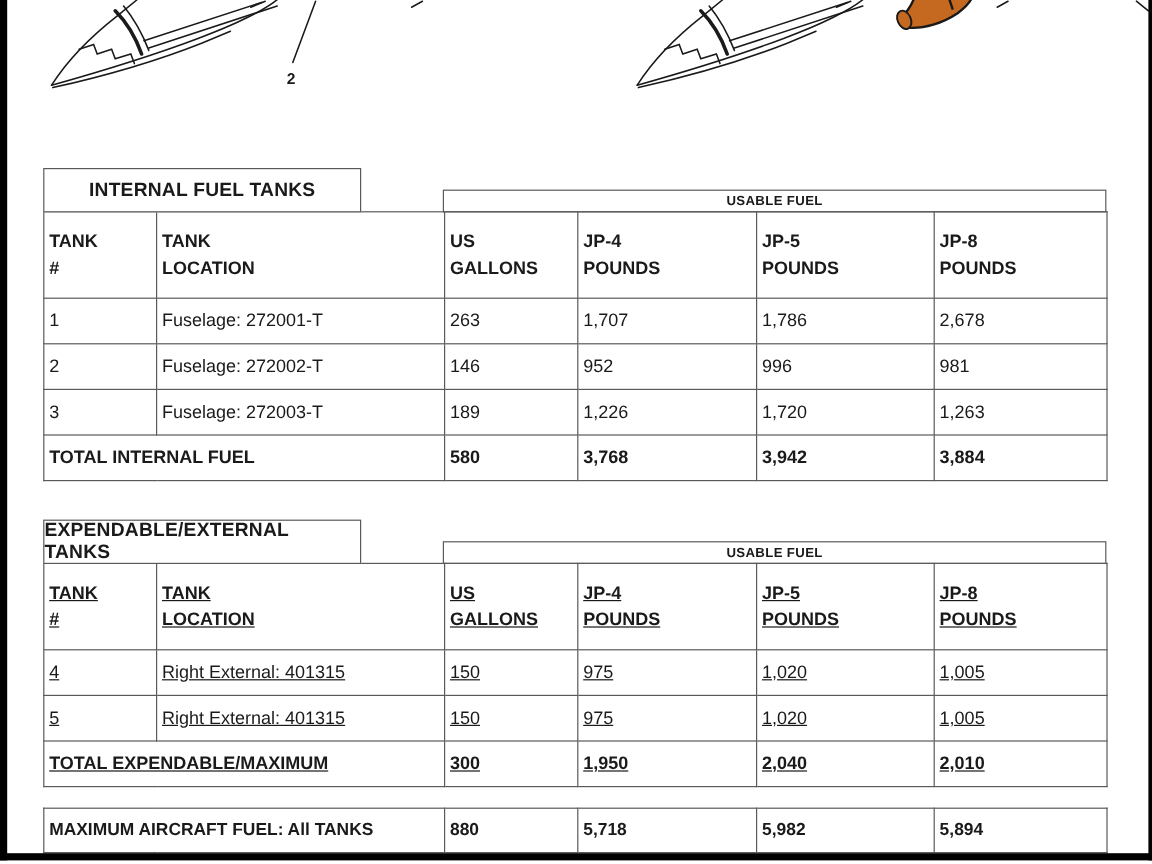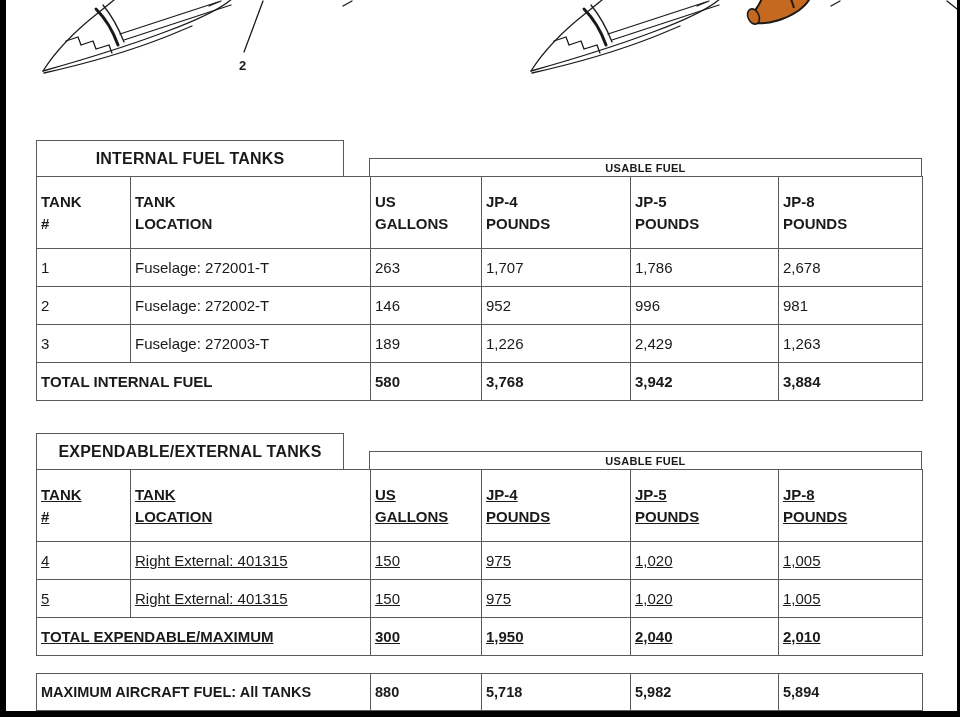--- a/index.html
+++ b/index.html
@@ -12,21 +12,21 @@
   .bar-left{position:absolute;left:0;top:0;width:6px;height:717px;background:#000;}
   .bar-right{position:absolute;right:0;top:0;width:3px;height:717px;background:#000;}
   .bar-bottom{position:absolute;left:0;top:711px;width:960px;height:6px;background:#000;}
 
   .art-band{position:absolute;left:0;top:0;width:960px;height:136px;overflow:hidden;}
 
   
   .fuel-table{position:absolute;left:36px;width:886px;}
   .tbl-head{position:relative;height:37px;}
   .title-box{
-    position:absolute;left:0;top:0;width:308px;height:37px;border:1px solid #5a5a5a;
+    position:absolute;left:0;top:0;width:265px;height:37px;border:1px solid #5a5a5a;
     background:#fff;display:flex;align-items:center;justify-content:center;
     font-size:16px;font-weight:bold;letter-spacing:.2px;z-index:2;
   }
   .usable-box{
     position:absolute;left:333px;right:0;bottom:0;height:19px;border:1px solid #5a5a5a;
     display:flex;align-items:center;justify-content:center;
     font-size:11px;font-weight:bold;letter-spacing:.3px;
   }
   table{border-collapse:collapse;width:886px;table-layout:fixed;margin-top:-1px;}
   th,td{border:1px solid #5a5a5a;text-align:left;vertical-align:middle;padding:0 4px;}
@@ -131,21 +131,21 @@
         <td>146</td>
         <td>952</td>
         <td>996</td>
         <td>981</td>
       </tr>
       <tr>
         <td>3</td>
         <td>Fuselage: 272003-T</td>
         <td>189</td>
         <td>1,226</td>
-        <td>2,429</td>
+        <td>1,720</td>
         <td>1,263</td>
       </tr>
       <tr class="total-row">
         <td colspan="2">TOTAL INTERNAL FUEL</td>
         <td>580</td>
         <td>3,768</td>
         <td>3,942</td>
         <td>3,884</td>
       </tr>
     </tbody>

